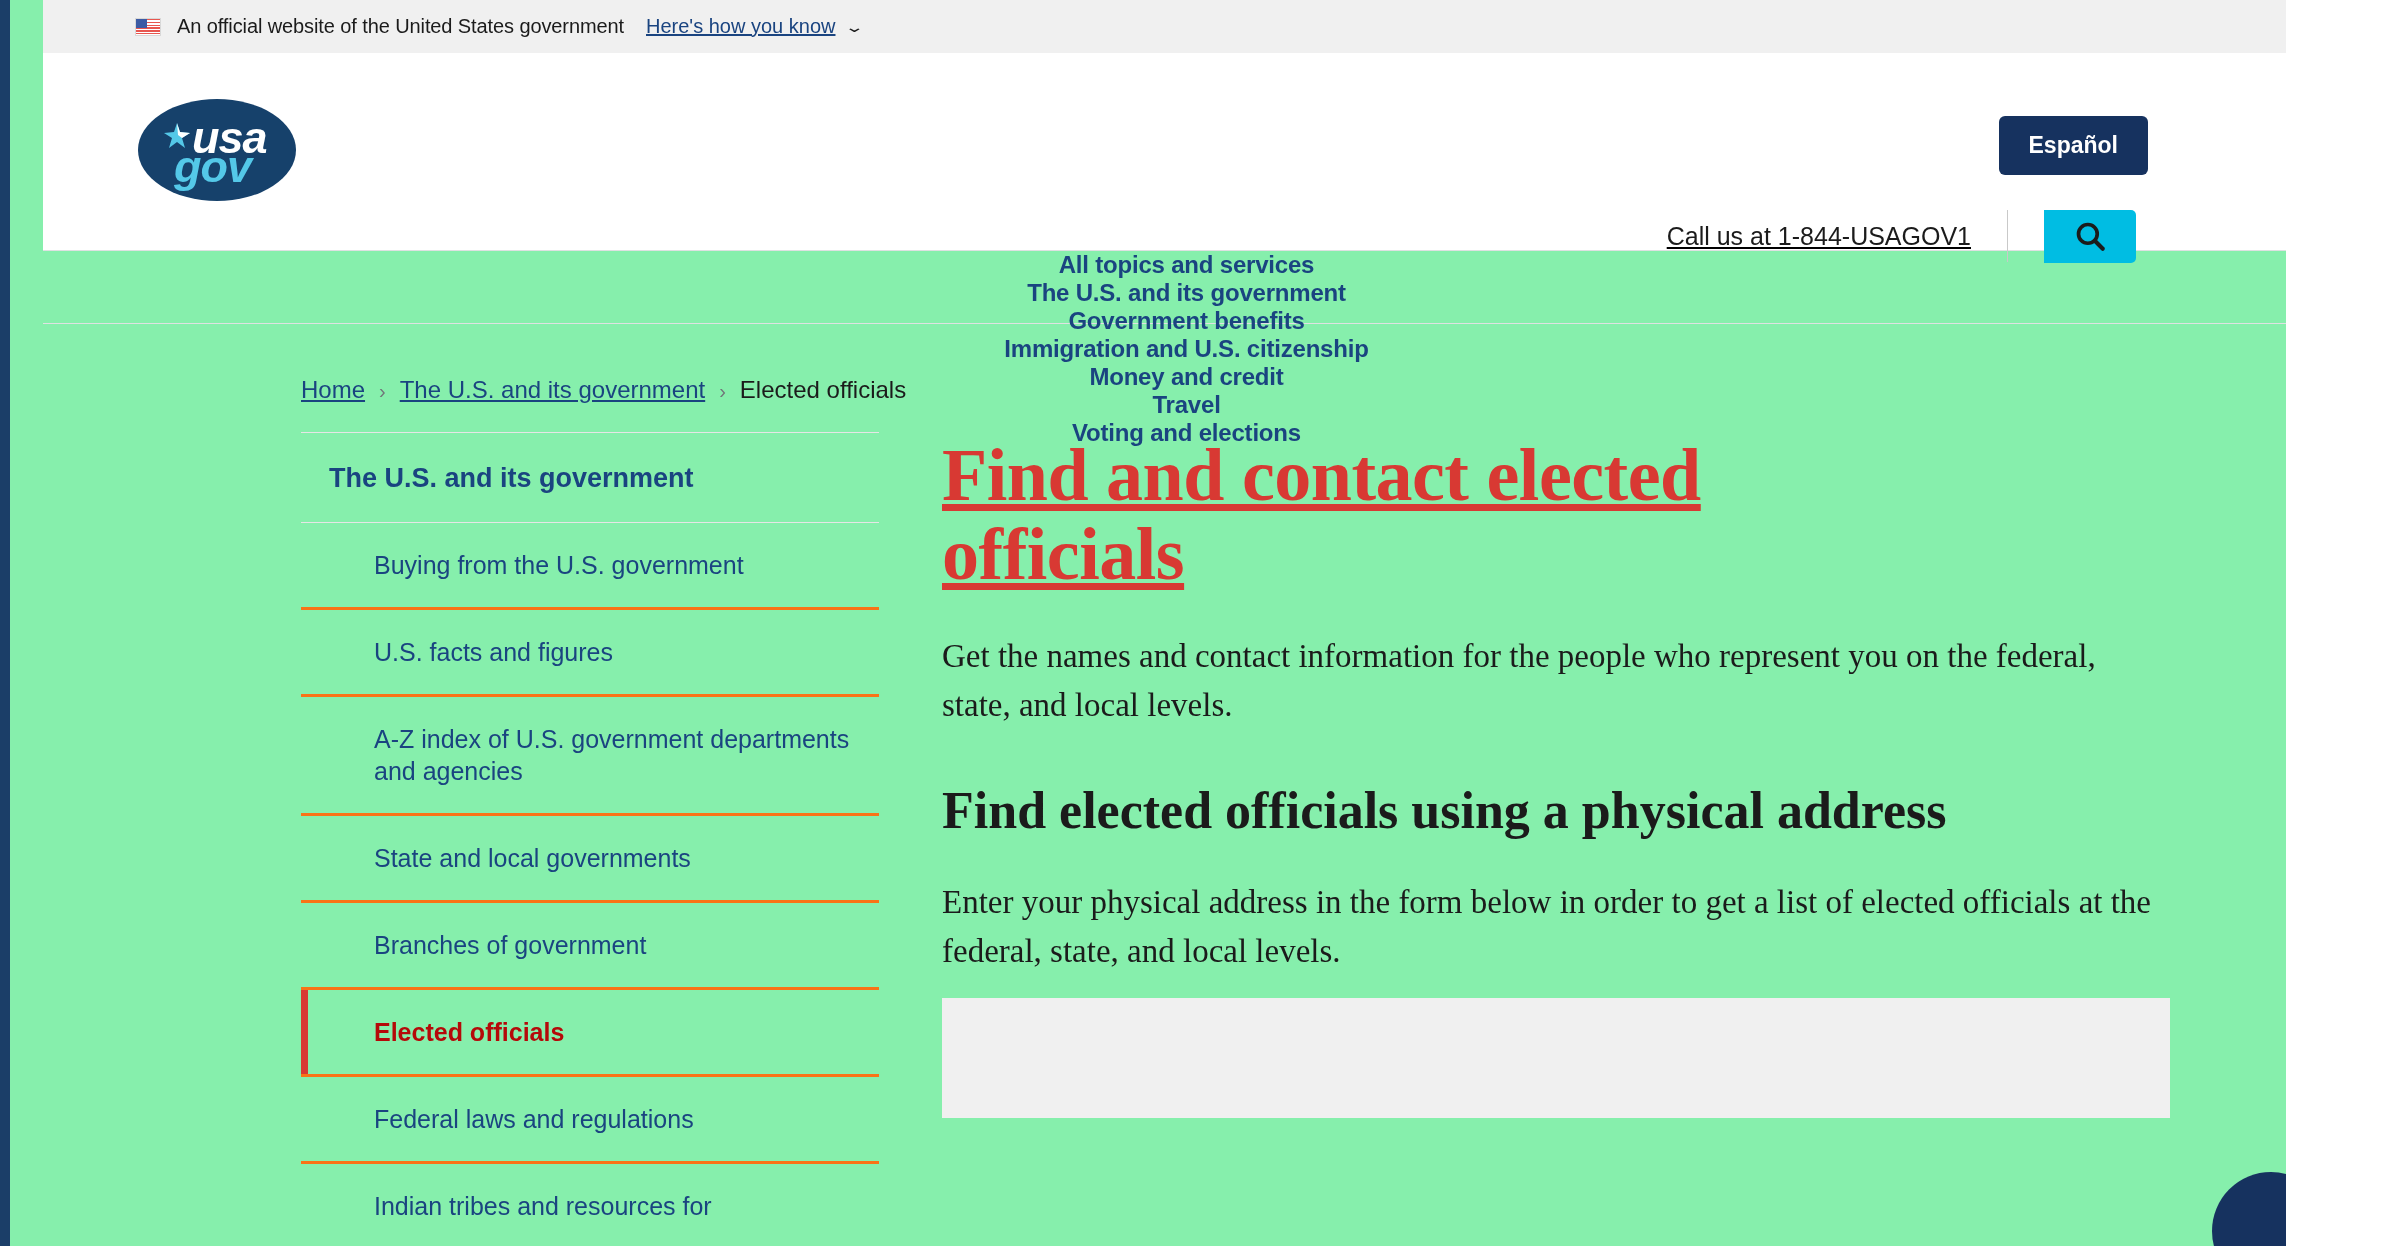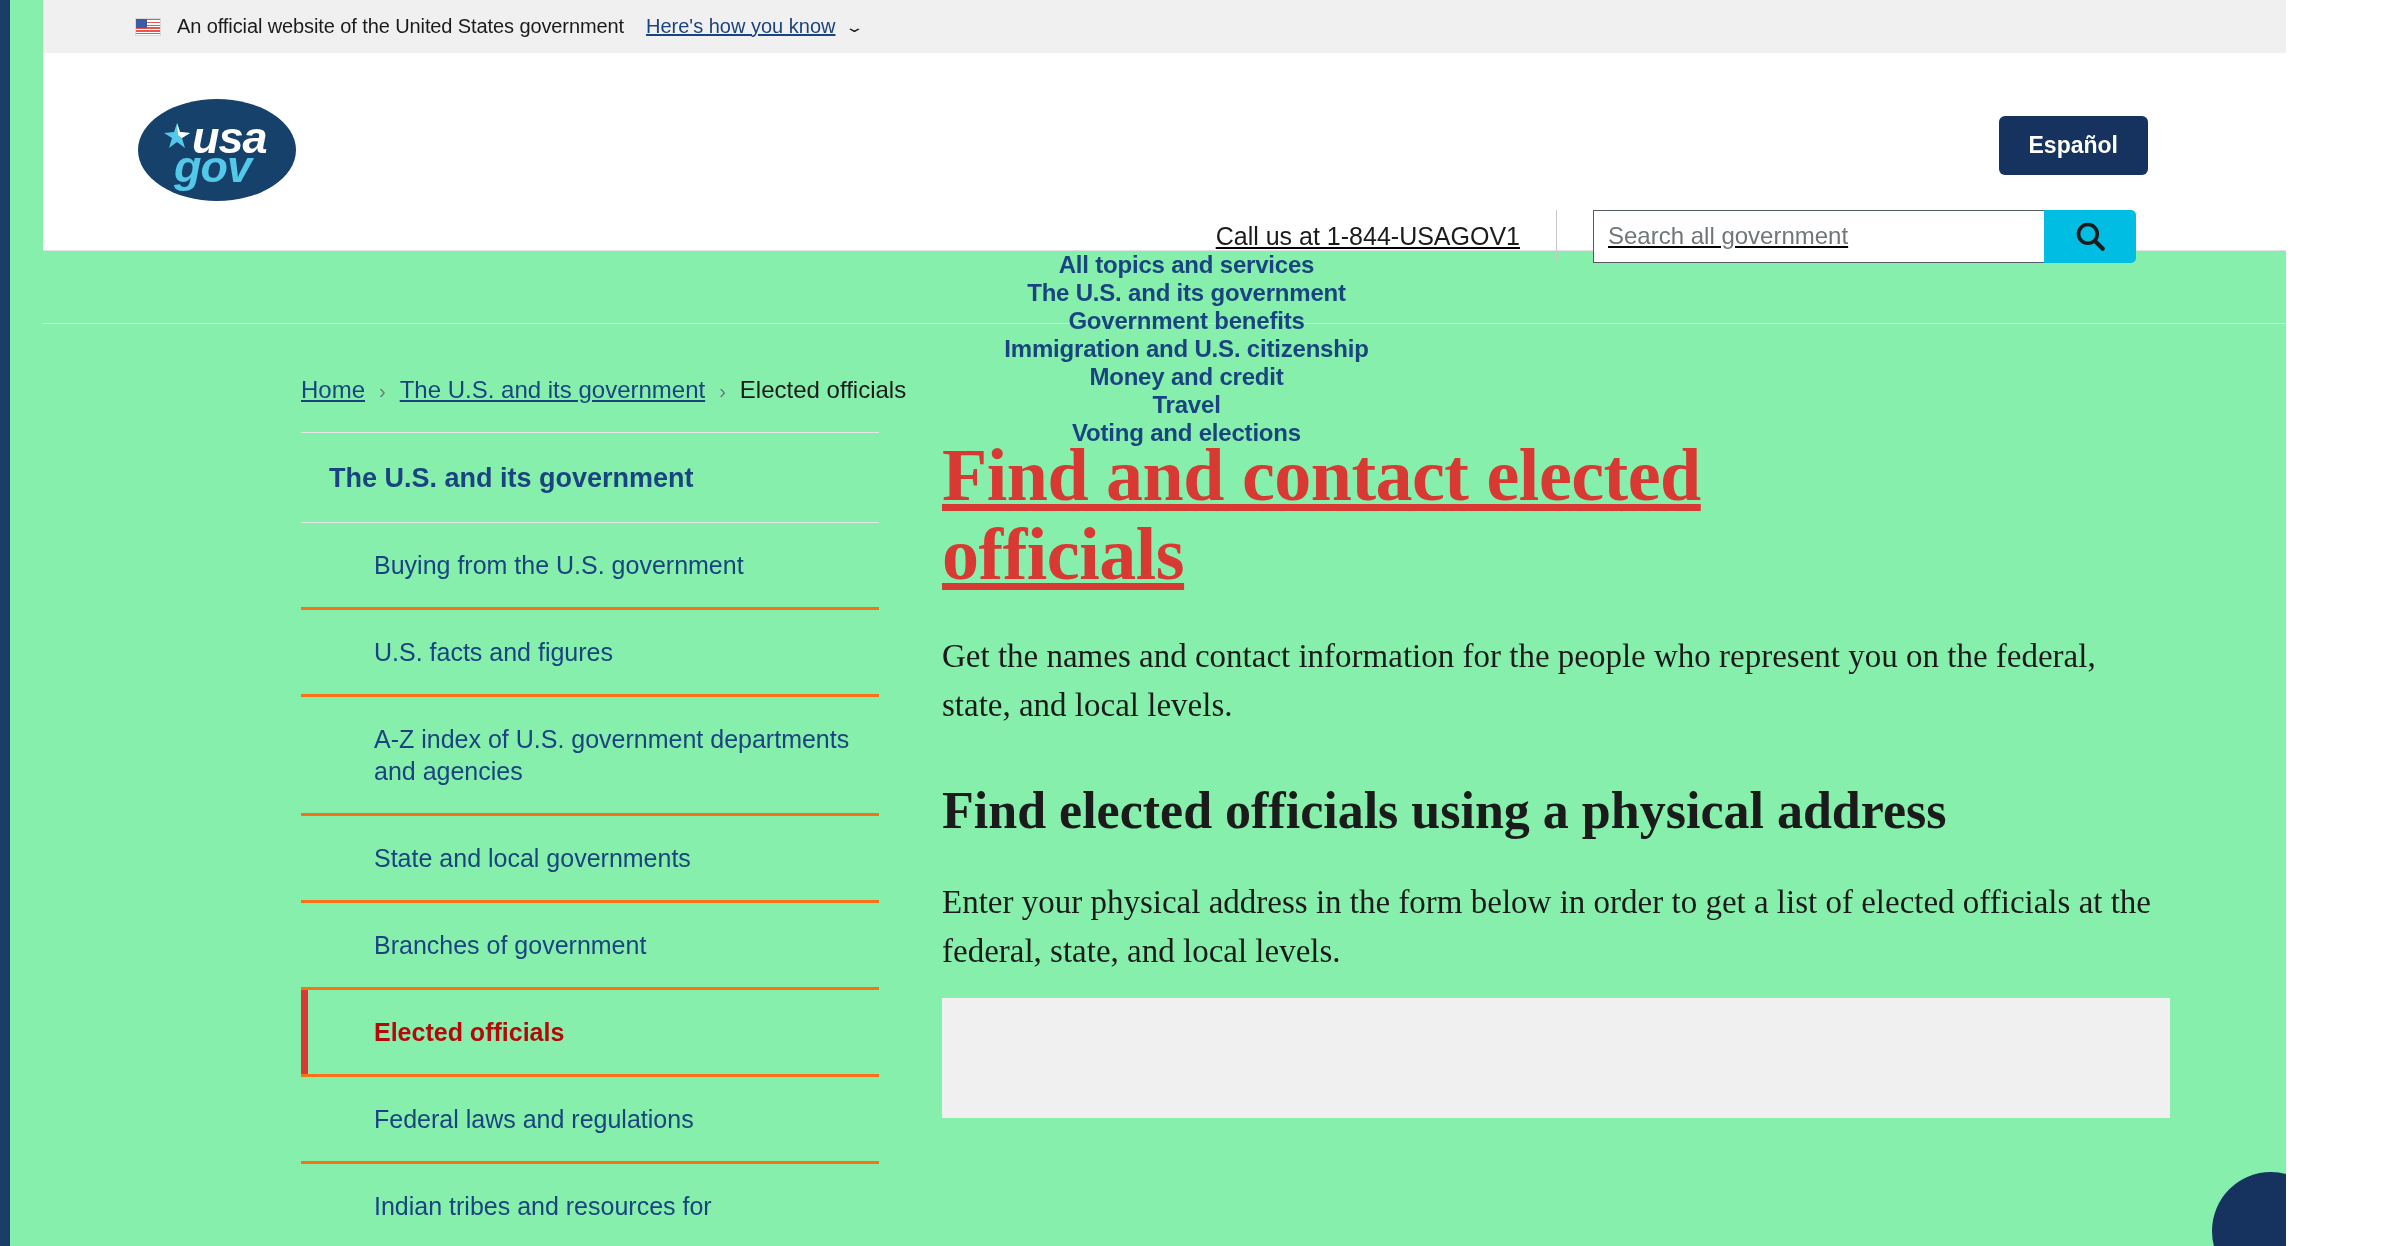--- a/index.html
+++ b/index.html
@@ -349,21 +349,20 @@
       </span>
       <span class="logo-usa">usa</span>
       <span class="logo-gov">gov</span>
     </div>
 
     <button class="espanol-btn">Español</button>
 
     <div class="header-tools">
       <span class="call-us">Call us at 1-844-USAGOV1</span>
       <div class="search-wrap">
-        <input class="search-input" type="text" placeholder="Search all government" style="">
         <button class="search-btn">
           <span>
             <svg width="34" height="34" viewBox="0 0 24 24" aria-hidden="true">
               <circle cx="10.5" cy="10.5" r="6.6" fill="none" stroke="#1b1b1b" stroke-width="2.6"></circle>
               <line x1="15.4" y1="15.4" x2="21" y2="21" stroke="#1b1b1b" stroke-width="2.9" stroke-linecap="round"></line>
             </svg>
           </span>
         </button>
       </div>
     </div>

